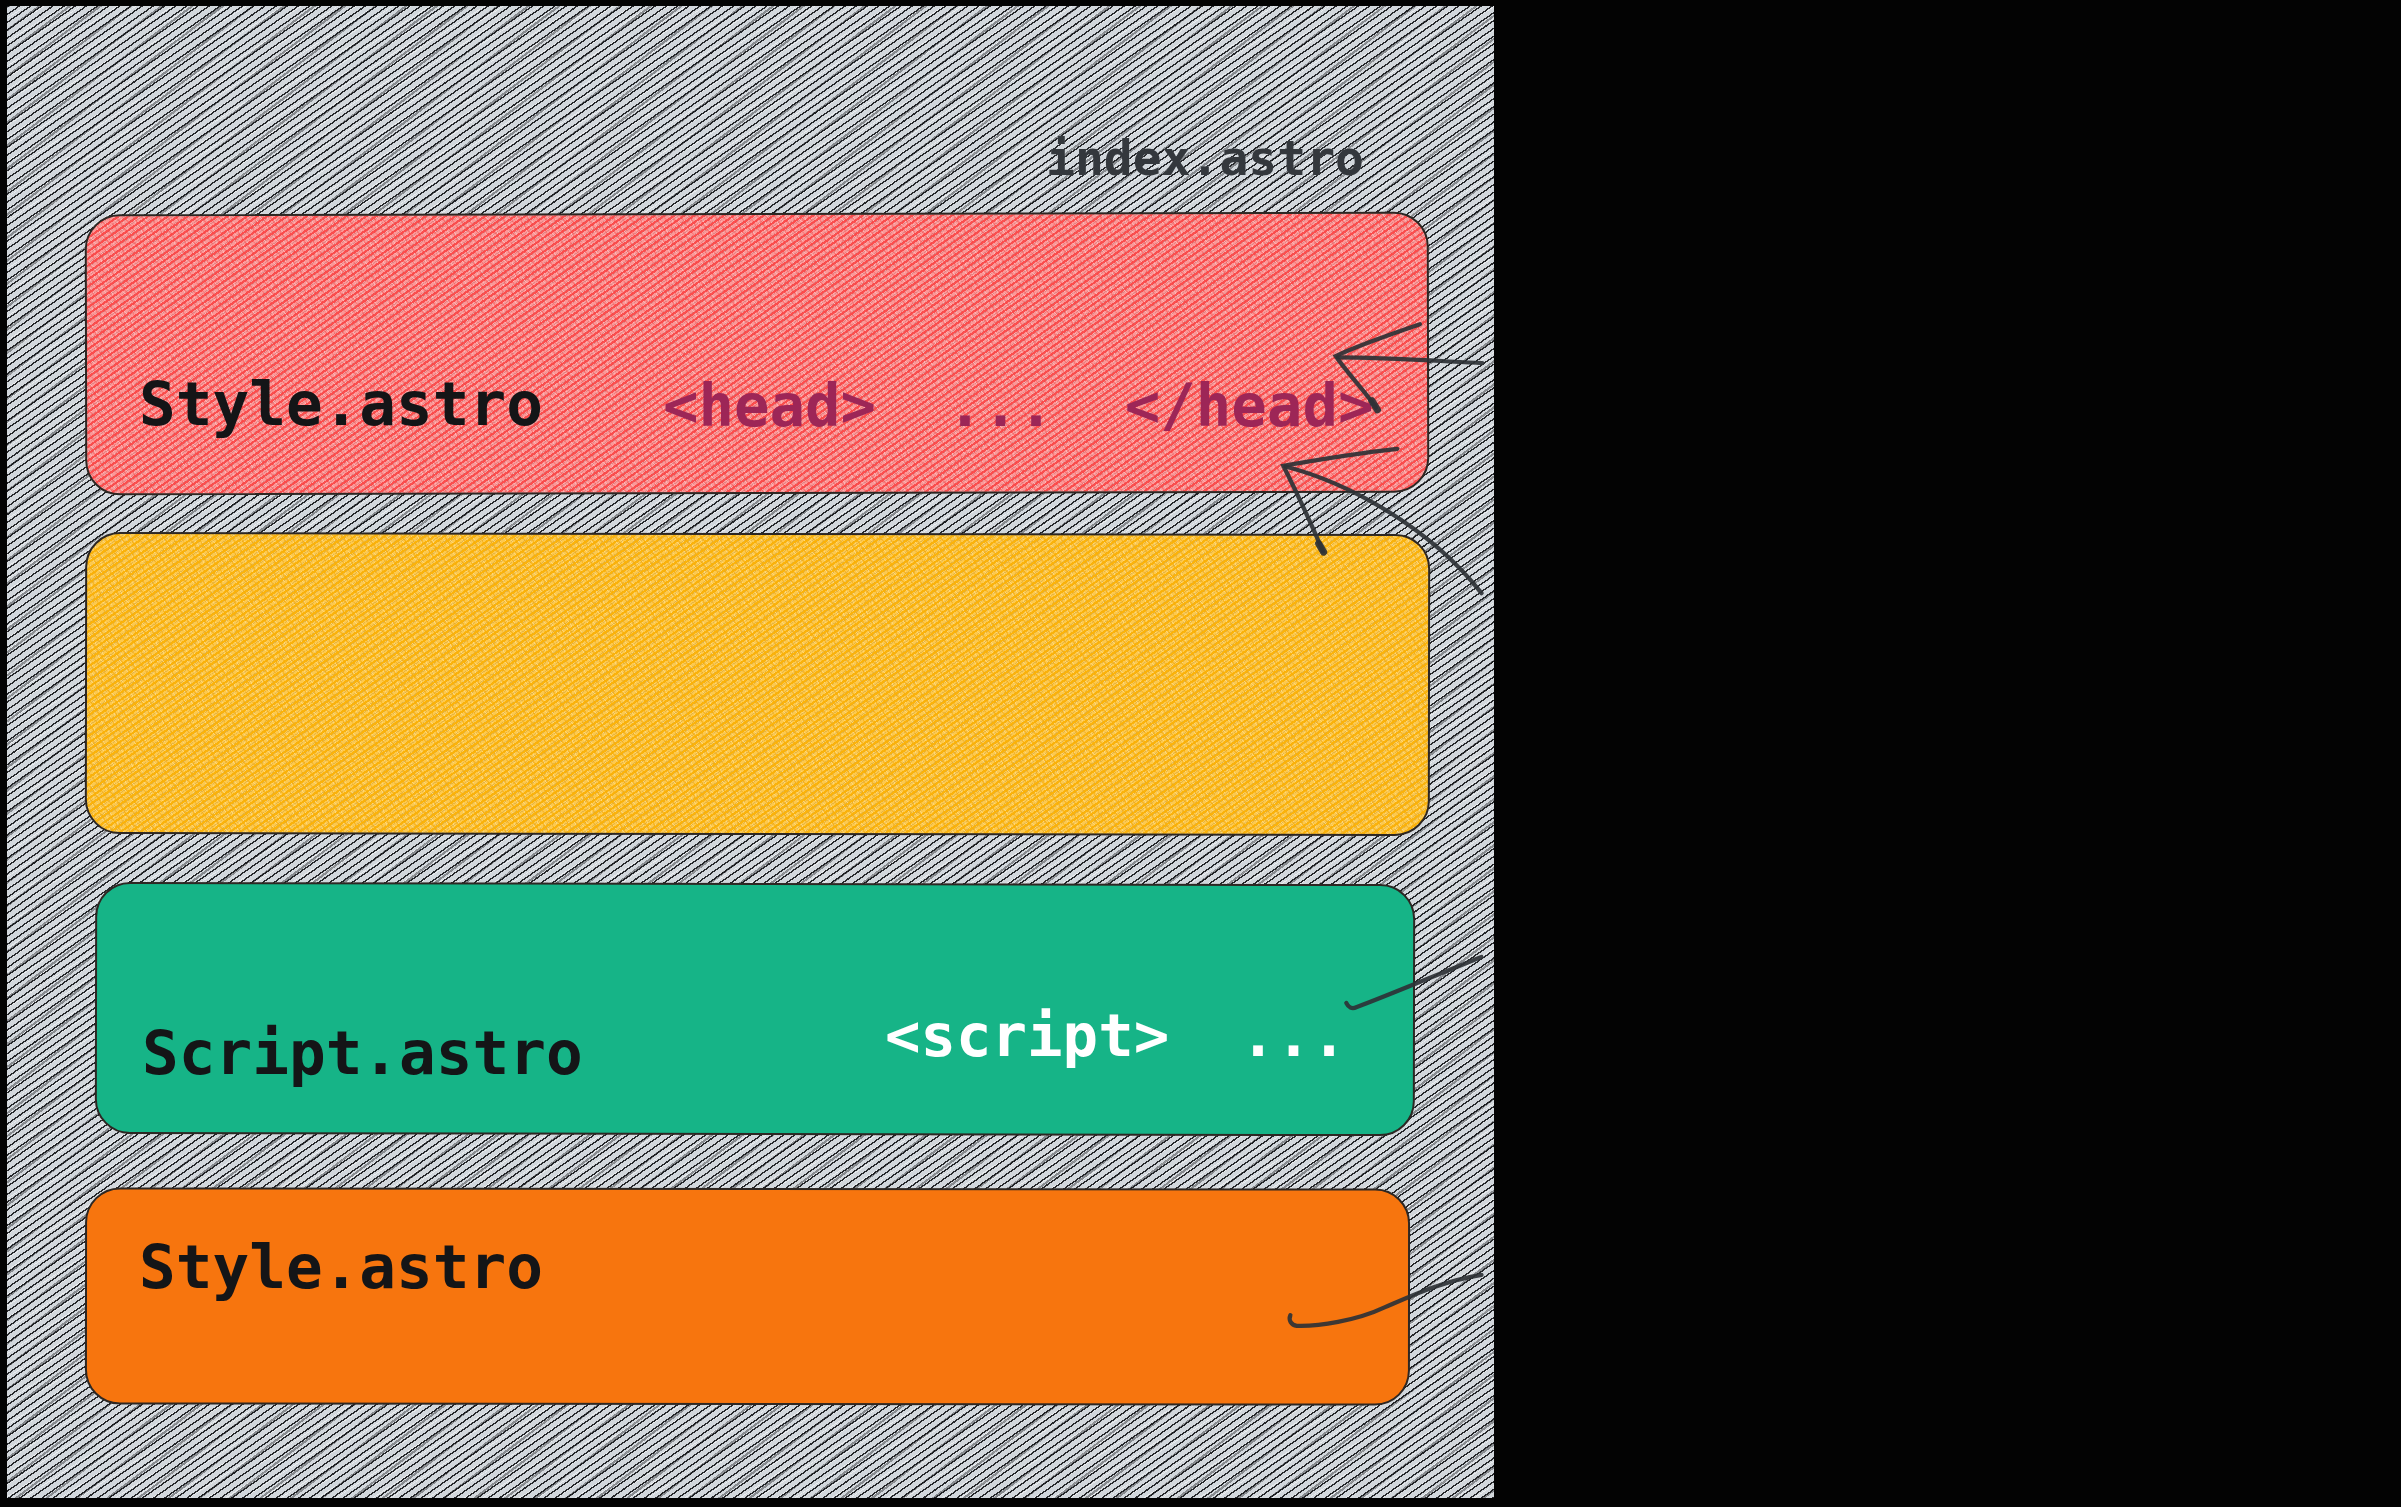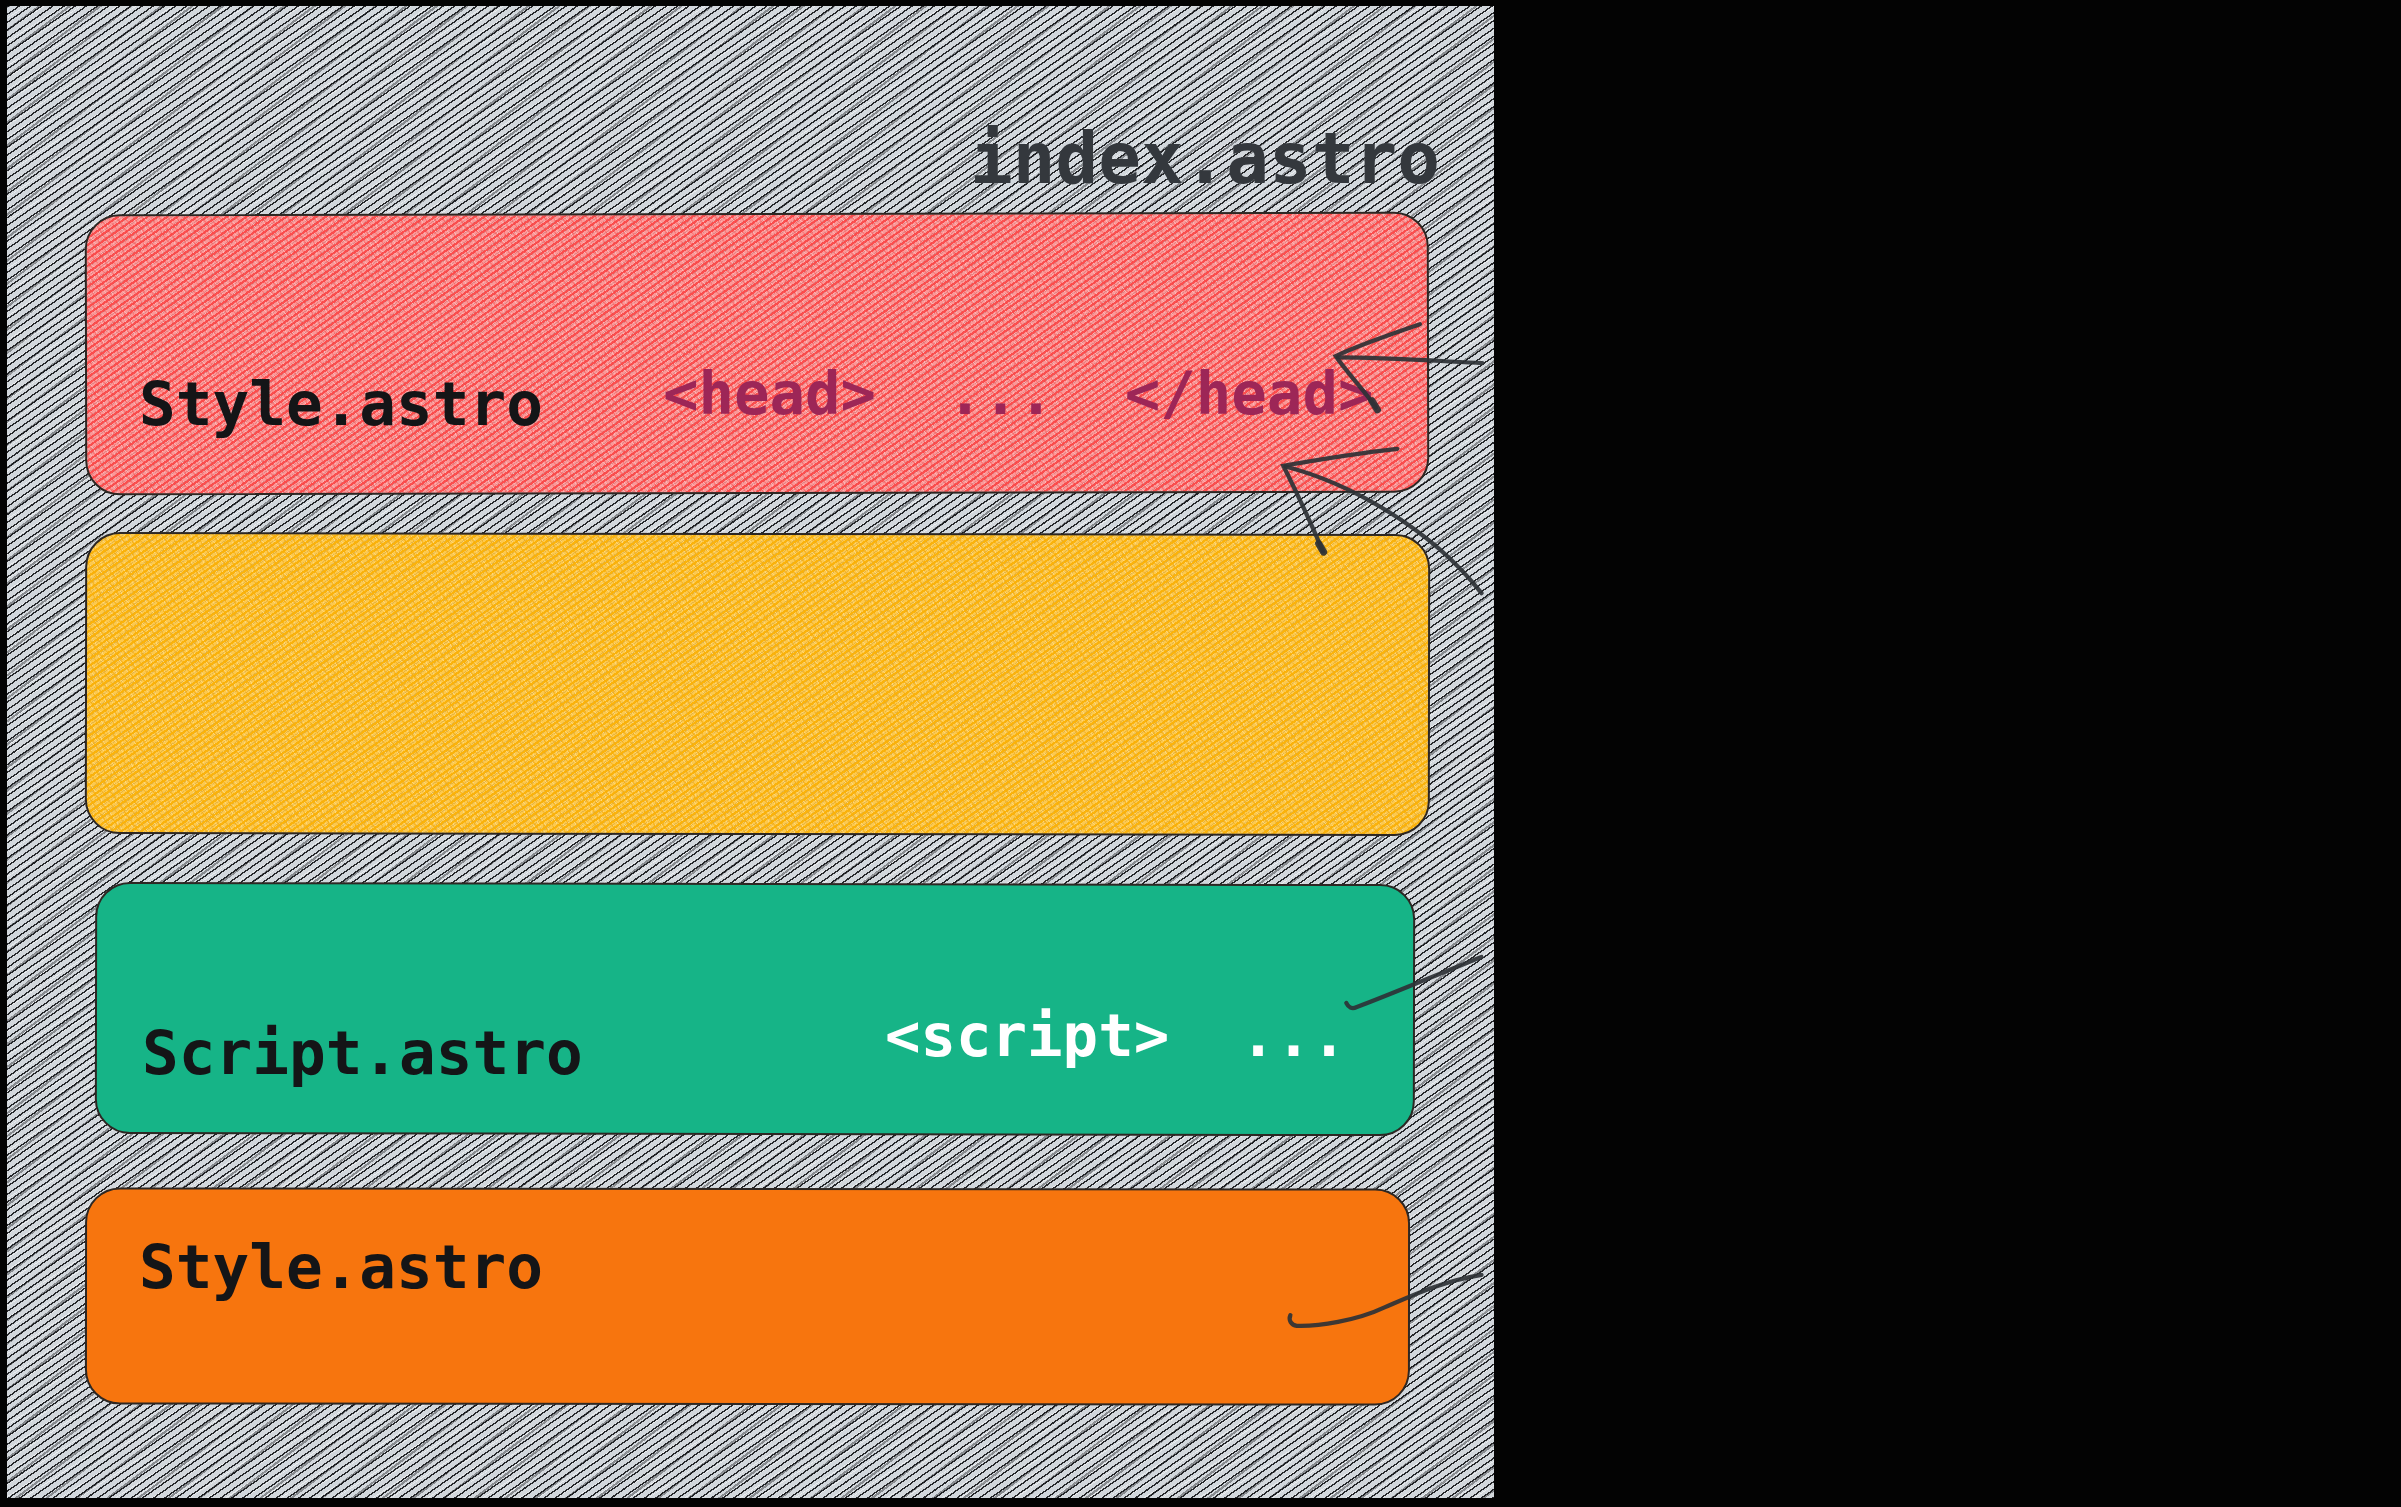--- a/index.html
+++ b/index.html
@@ -14,21 +14,21 @@
   .page{
     position:absolute;left:7px;top:5.7px;width:1487px;height:1492px;
     background-color:#d2d7dc;
     background-image:
       repeating-linear-gradient(145deg, rgba(14,15,18,.88) 0 1.4px, rgba(0,0,0,0) 1.4px 6.4px),
       repeating-linear-gradient(143deg, rgba(14,15,18,.38) 0 2.1px, rgba(0,0,0,0) 2.1px 18.4px),
       repeating-linear-gradient(147deg, rgba(255,255,255,.55) 0 0.7px, rgba(0,0,0,0) 0.7px 10px);
   }
   .title{
     position:absolute;left:1198px;top:152px;transform:translate(-50%,-50%);
-    font-size:71px;font-weight:700;color:#34383d;white-space:nowrap;
+    font-size:48px;font-weight:700;color:#34383d;white-space:nowrap;
     text-shadow:0 0 1.4px rgba(210,215,220,.4);
   }
   
   .block{position:absolute;border:2.8px solid #2d2723;border-radius:35px;box-sizing:border-box;}
   .block-head{
     left:78px;top:207px;width:1344px;height:281px;
     background-color:#fc9898;
     background-image:
       repeating-linear-gradient(145deg, rgba(250,66,66,.85) 0 2.1px, rgba(0,0,0,0) 2.1px 5.7px),
       repeating-linear-gradient(55deg,  rgba(250,82,82,.45) 0 1.4px, rgba(0,0,0,0) 1.4px 7px),
@@ -64,21 +64,21 @@
   .code{
     position:absolute;transform:translateY(-50%);
     font-size:59px;font-weight:700;white-space:pre;
   }
   .code-head{color:#9d2657;}
   .code-light{color:#ffffff;}
   .lbl-head  {left:132px;top:397px;}
   .lbl-body  {left:132px;top:729px;}
   .lbl-script{left:135px;top:1046px;}
   .lbl-style {left:132px;top:1260px;}
-  .code-head-pos  {left:656px; top:387px;}
+  .code-head-pos  {left:656px; top:399px;}
   .code-script-pos{left:878px;top:1029px;}
   .code-style-pos {left:878px;top:1315px;}
   
   .annos{position:absolute;left:0;top:0;width:2401px;height:1507px;pointer-events:none;}
   .annos path{fill:none;stroke:#2e3236;stroke-width:6;stroke-linecap:round;opacity:.92;}
   .annos path.thick{stroke-width:10;}
 </style>
 </head>
 <body>
 

